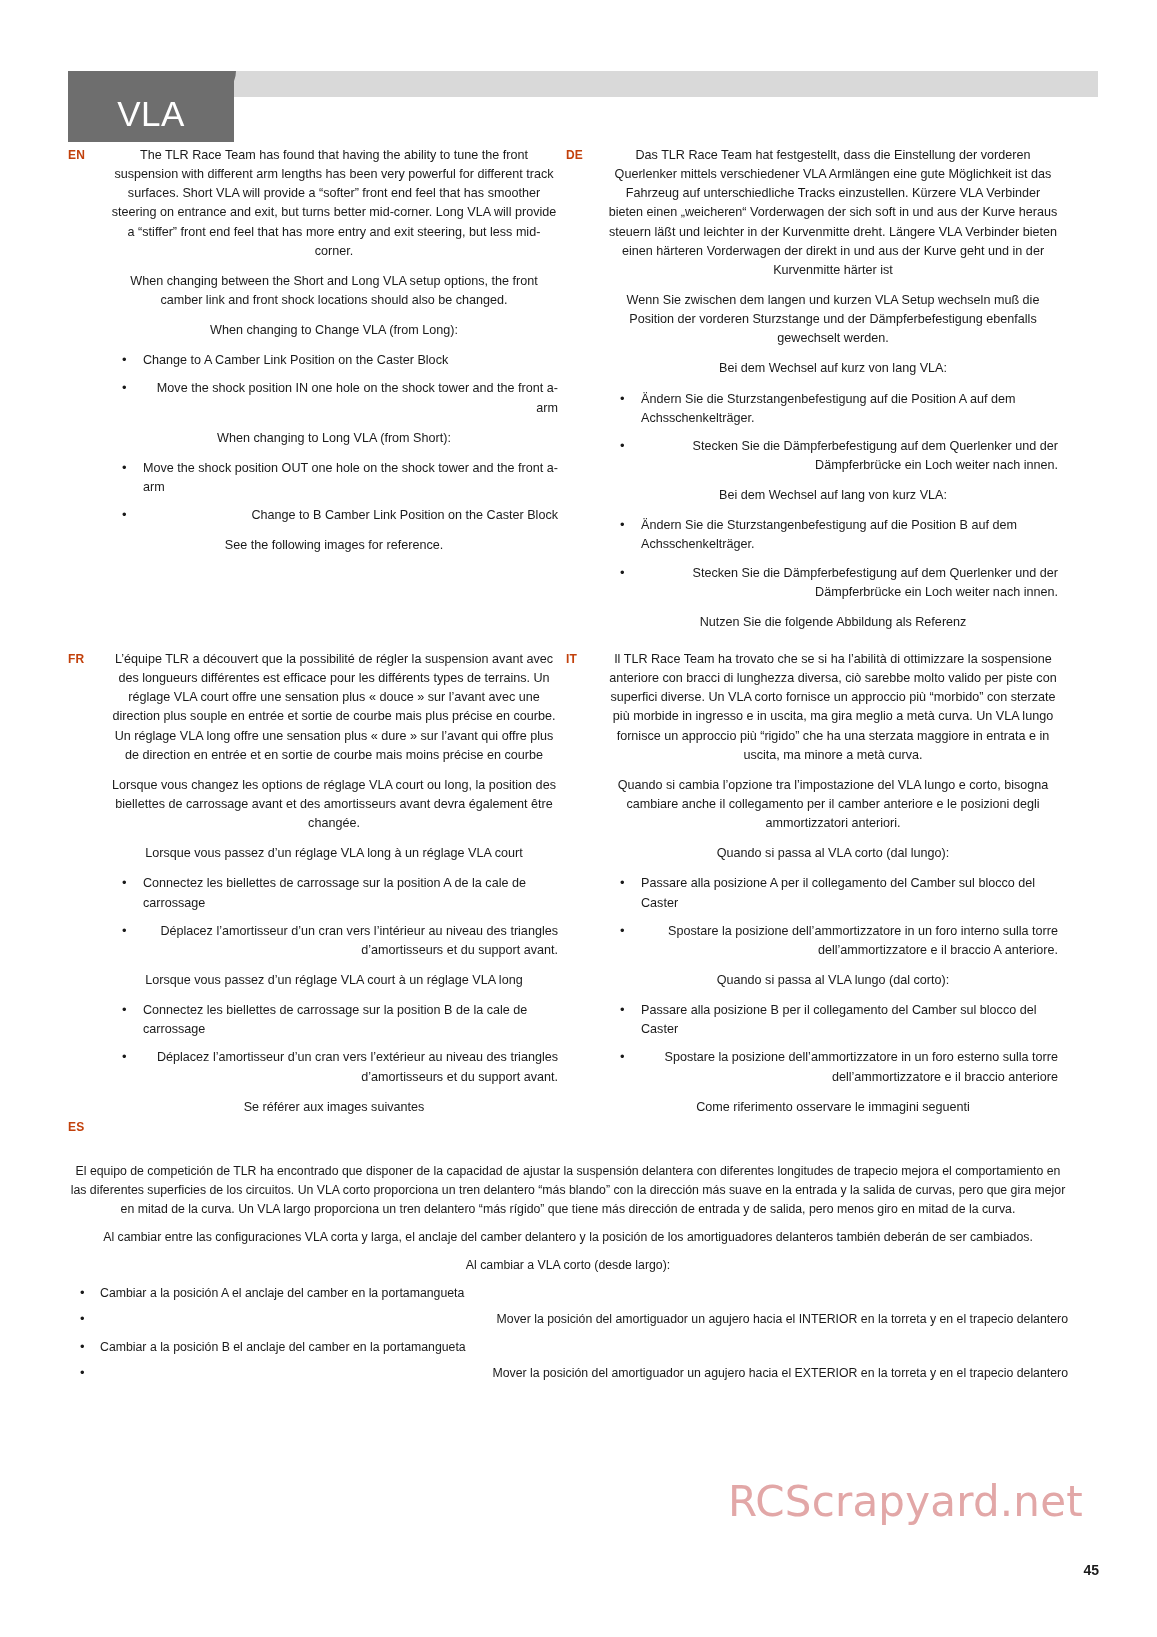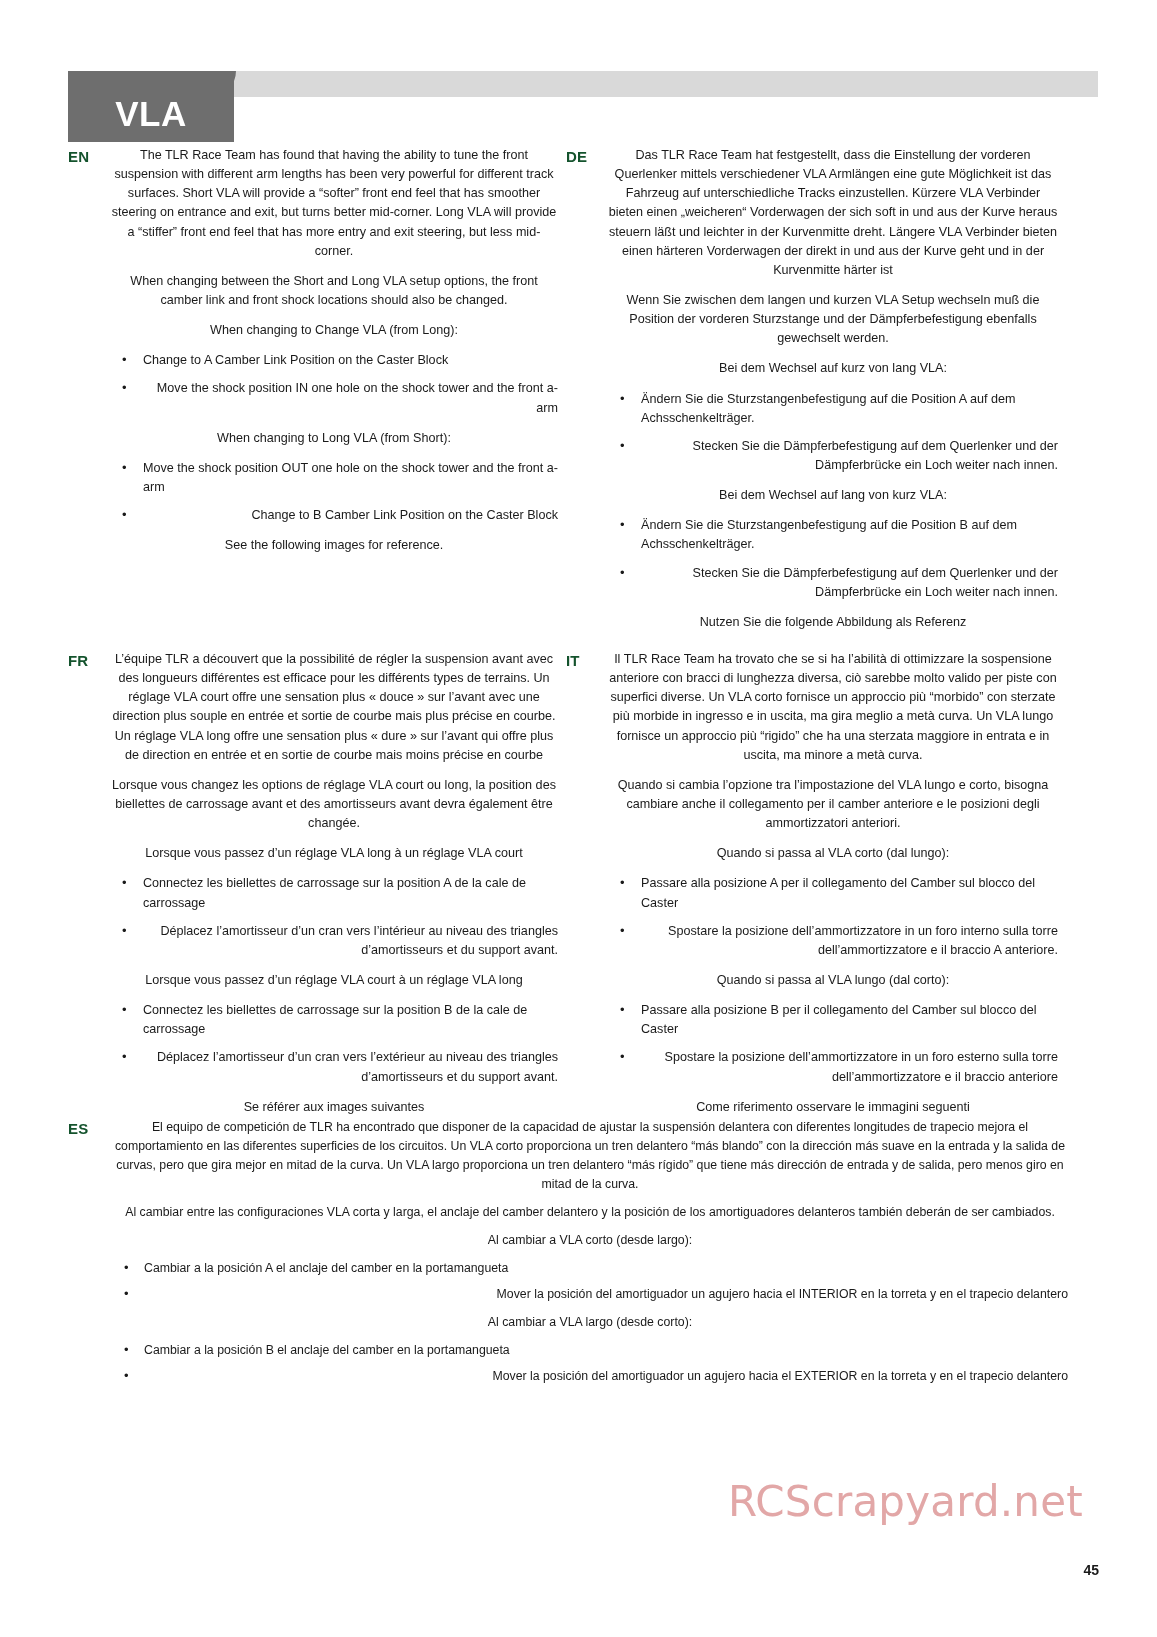--- a/index.html
+++ b/index.html
@@ -52,37 +52,37 @@
     position: absolute;
     left: 68px;
     top: 71px;
     width: 166px;
     height: 71px;
     display: flex;
     align-items: center;
     justify-content: center;
     color: #ffffff;
     font-size: 35px;
-    font-weight: bold;
+    font-weight: normal;
     letter-spacing: 0.5px;
     line-height: 1;
     padding-top: 14px;
     box-sizing: border-box;
   }
 
   
   .lang-block {
     position: absolute;
     display: flex;
     align-items: flex-start;
   }
   .lang-tag {
-    font-size: 15px;
+    font-size: 12px;
     font-weight: bold;
-    color: #14532d;
+    color: #c2410c;
     width: 42px;
     flex: 0 0 42px;
     line-height: 1.5;
     letter-spacing: 0.2px;
   }
   .lang-body {
     flex: 1 1 auto;
   }
 
   p.para {
@@ -115,21 +115,21 @@
     top: -1px;
     font-size: 13px;
     color: #1a1a1a;
   }
 
   
   #block-en { left: 68px;  top: 146px; width: 490px; }
   #block-de { left: 566px; top: 146px; width: 492px; }
   #block-fr { left: 68px;  top: 650px; width: 490px; }
   #block-it { left: 566px; top: 650px; width: 492px; }
-  #block-es { left: 68px;  top: 1118px; width: 1000px; }
+  #block-es { left: 68px;  top: 1118px; width: 1000px; flex-direction: column; }
 
   #block-es .lang-tag { flex: 0 0 44px; width: 44px; }
   #block-es p.para { font-size: 12.3px; line-height: 1.55; margin-bottom: 9px; }
   #block-es ul.bullets li { font-size: 12.3px; line-height: 1.55; margin-bottom: 7px; padding-left: 32px; }
   #block-es ul.bullets { margin-bottom: 9px; }
 
   
   .watermark {
     position: absolute;
     left: 728px;
@@ -238,21 +238,20 @@
   <div class="lang-block" id="block-es">
     <div class="lang-tag">ES</div>
     <div class="lang-body">
       <p class="para">El equipo de competición de TLR ha encontrado que disponer de la capacidad de ajustar la suspensión delantera con diferentes longitudes de trapecio mejora el comportamiento en las diferentes superficies de los circuitos. Un VLA corto proporciona un tren delantero “más blando” con la dirección más suave en la entrada y la salida de curvas, pero que gira mejor en mitad de la curva. Un VLA largo proporciona un tren delantero “más rígido” que tiene más dirección de entrada y de salida, pero menos giro en mitad de la curva.</p>
       <p class="para">Al cambiar entre las configuraciones VLA corta y larga, el anclaje del camber delantero y la posición de los amortiguadores delanteros también deberán de ser cambiados.</p>
       <p class="para">Al cambiar a VLA corto (desde largo):</p>
       <ul class="bullets">
         <li>Cambiar a la posición A el anclaje del camber en la portamangueta</li>
         <li>Mover la posición del amortiguador un agujero hacia el INTERIOR en la torreta y en el trapecio delantero</li>
       </ul>
-      <p class="para">Al cambiar a VLA largo (desde corto):</p>
       <ul class="bullets">
         <li>Cambiar a la posición B el anclaje del camber en la portamangueta</li>
         <li>Mover la posición del amortiguador un agujero hacia el EXTERIOR en la torreta y en el trapecio delantero</li>
       </ul>
     </div>
   </div>
 
   <div class="watermark">RCScrapyard.net</div>
   <div class="page-number">45</div>
 

